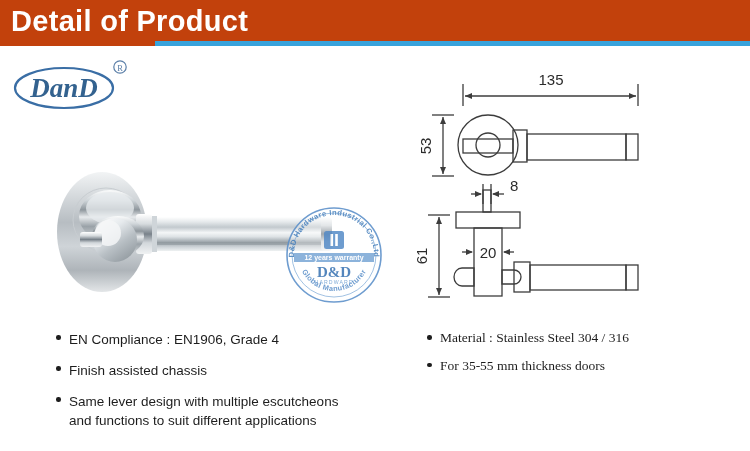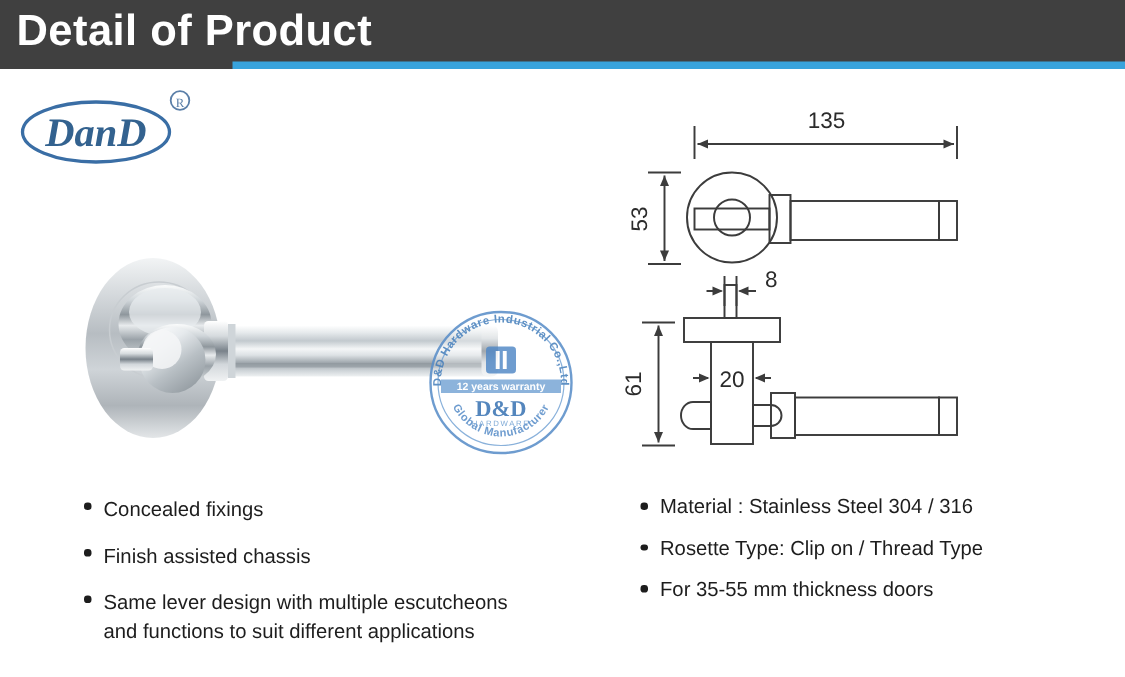--- a/index.html
+++ b/index.html
@@ -15,21 +15,21 @@
     font-family: "Liberation Sans", sans-serif;
     color: #1a1a1a;
   }
 
   
   #header-banner {
     position: absolute;
     left: 0; top: 0;
     width: 750px;
     height: 46px;
-    background: #404040;
+    background: #c2410c;
   }
   #header-banner-stripe {
     position: absolute;
     left: 155px;
     top: 41px;
     width: 595px;
     height: 5px;
     background: #38a3dc;
   }
   #page-title {
@@ -108,21 +108,21 @@
     content: "";
     position: absolute;
     left: 0;
     top: 5px;
     width: 4.5px;
     height: 4.5px;
     border-radius: 50%;
     background: #1d1d1d;
   }
   #spec-list-left .spec-item { line-height: 19px; margin-bottom: 12px; }
-  #spec-list-right .spec-item { line-height: 15px; margin-bottom: 12.5px; }
+  #spec-list-right .spec-item { line-height: 15px; margin-bottom: 12.5px; font-family: Liberation Serif, serif; }
 </style>
 </head>
 <body>
 
 <div id="header-banner">
   <div id="header-banner-stripe"></div>
   <div id="page-title">Detail of Product</div>
 </div>
 
 <div id="brand-logo">
@@ -309,23 +309,22 @@
 
     <text x="135" y="13" text-anchor="middle" font-family="Liberation Sans, sans-serif" font-size="15" fill="#2b2b2b">135</text>
     <text x="15" y="74" text-anchor="middle" font-family="Liberation Sans, sans-serif" font-size="15" fill="#2b2b2b" transform="rotate(-90 15 74)">53</text>
     <text x="94" y="119" text-anchor="start" font-family="Liberation Sans, sans-serif" font-size="15" fill="#2b2b2b">8</text>
     <text x="72" y="186" text-anchor="middle" font-family="Liberation Sans, sans-serif" font-size="15" fill="#2b2b2b">20</text>
     <text x="11" y="184" text-anchor="middle" font-family="Liberation Sans, sans-serif" font-size="15" fill="#2b2b2b" transform="rotate(-90 11 184)">61</text>
   </svg>
 </div>
 
 <ul id="spec-list-left" class="spec-list">
-  <li class="spec-item">Concealed fixings</li>
+  <li class="spec-item">EN Compliance : EN1906, Grade 4</li>
   <li class="spec-item">Finish assisted chassis</li>
   <li class="spec-item">Same lever design with multiple escutcheons
    and functions to suit different applications</li>
 </ul>
 
 <ul id="spec-list-right" class="spec-list">
   <li class="spec-item">Material : Stainless Steel 304 / 316</li>
-  <li class="spec-item">Rosette Type: Clip on / Thread Type</li>
   <li class="spec-item">For 35-55 mm thickness doors</li>
 </ul>
 
 </body></html>

